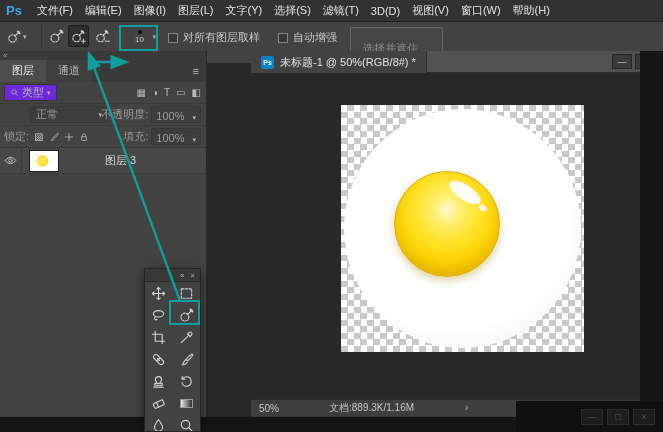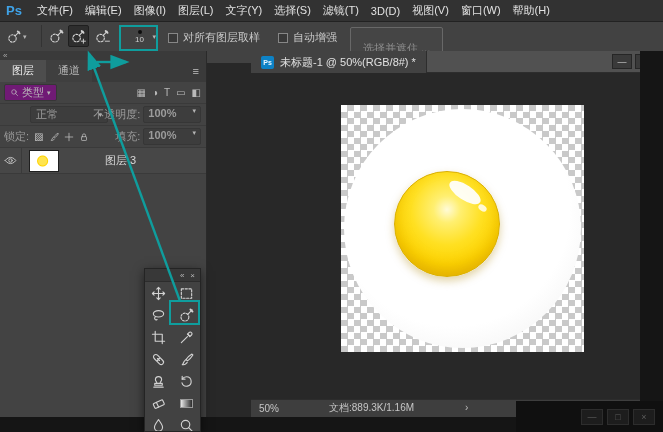--- a/index.html
+++ b/index.html
@@ -32,26 +32,26 @@
   .chev { font-size:7px; color:#b5b5b5; }
   
   .left-panel { position:absolute; left:0; top:51px; width:207px; height:366px; background:#434343; border-right:1px solid #2a2a2a; }
   .lp-top { height:10px; background:#3a3a3a; font-size:8px; color:#a8a8a8; padding-left:3px; line-height:9px; }
   .lp-tabs { height:21px; background:#3a3a3a; display:flex; align-items:flex-end; position:relative; }
   .lp-tab { padding:3px 12px 4px; font-size:11px; color:#b5b5b5; background:#3f3f3f; }
   .lp-tab.active { background:#4d4d4d; color:#ededed; }
   .lp-menu { position:absolute; right:7px; top:4px; color:#c2c2c2; font-size:11px; }
   .lp-row { height:22px; display:flex; align-items:center; padding:0 4px; border-bottom:1px solid #3a3a3a;
     font-size:11px; color:#9c9c9c; position:relative; }
-  .kind-dd { display:flex; align-items:center; gap:3px; border:1px solid #363636; background:#701a75; height:17px; padding:0 5px; border-radius:2px; color:#b9b9b9; }
+  .kind-dd { display:flex; align-items:center; gap:3px; border:1px solid #363636; background:#6d28d9; height:17px; padding:0 5px; border-radius:2px; color:#b9b9b9; }
   .filter-icons { position:absolute; right:5px; display:flex; gap:6px; font-size:10px; color:#b9b9b9; }
   .blend-dd { border:1px solid #363636; background:#3d3d3d; height:17px; padding:0 5px; width:78px; border-radius:2px;
     display:flex; justify-content:space-between; align-items:center;margin-left:26px; }
   .opacity-group { position:absolute; right:5px; display:flex; align-items:center; gap:3px; }
-  .val-box { border:1px solid #363636; background:#3d3d3d; height:17px; padding:0 4px; border-radius:2px; display:flex; align-items:flex-start; gap:16px;font-weight:bold; }
+  .val-box { border:1px solid #363636; background:#3d3d3d; height:17px; padding:0 4px; border-radius:2px; display:flex; align-items:flex-end; gap:8px; }
   .lock-icons { display:flex; align-items:center; gap:5px; margin-left:5px; color:#c0c0c0; font-size:10px; }
   .layer-row { height:26px; display:flex; align-items:center; background:#474747; border-bottom:1px solid #3a3a3a; }
   .eye-cell { width:22px; height:100%; display:flex; align-items:center; justify-content:center; border-right:1px solid #3a3a3a; }
   .thumb { width:30px; height:22px; margin:0 7px; border:1px solid #1f1f1f;
     background: radial-gradient(circle at 45% 50%, #ffe44f 0 4px, #ffd400 5px, rgba(0,0,0,0) 6px), #fff; }
   .layer-name { font-size:11px; color:#d8d8d8;padding-left:39px; }
   
   .doc-area { position:absolute; left:207px; top:51px; width:433px; height:366px; background:#282828;margin-left:44px; }
   .tab-strip { position:absolute; top:0; left:0; width:100%; height:22px; background:#515151; border-bottom:1px solid #2d2d2d; }
   .doc-tab { position:absolute; left:0; top:0; height:22px; display:flex; align-items:center; gap:6px; padding:0 10px;

